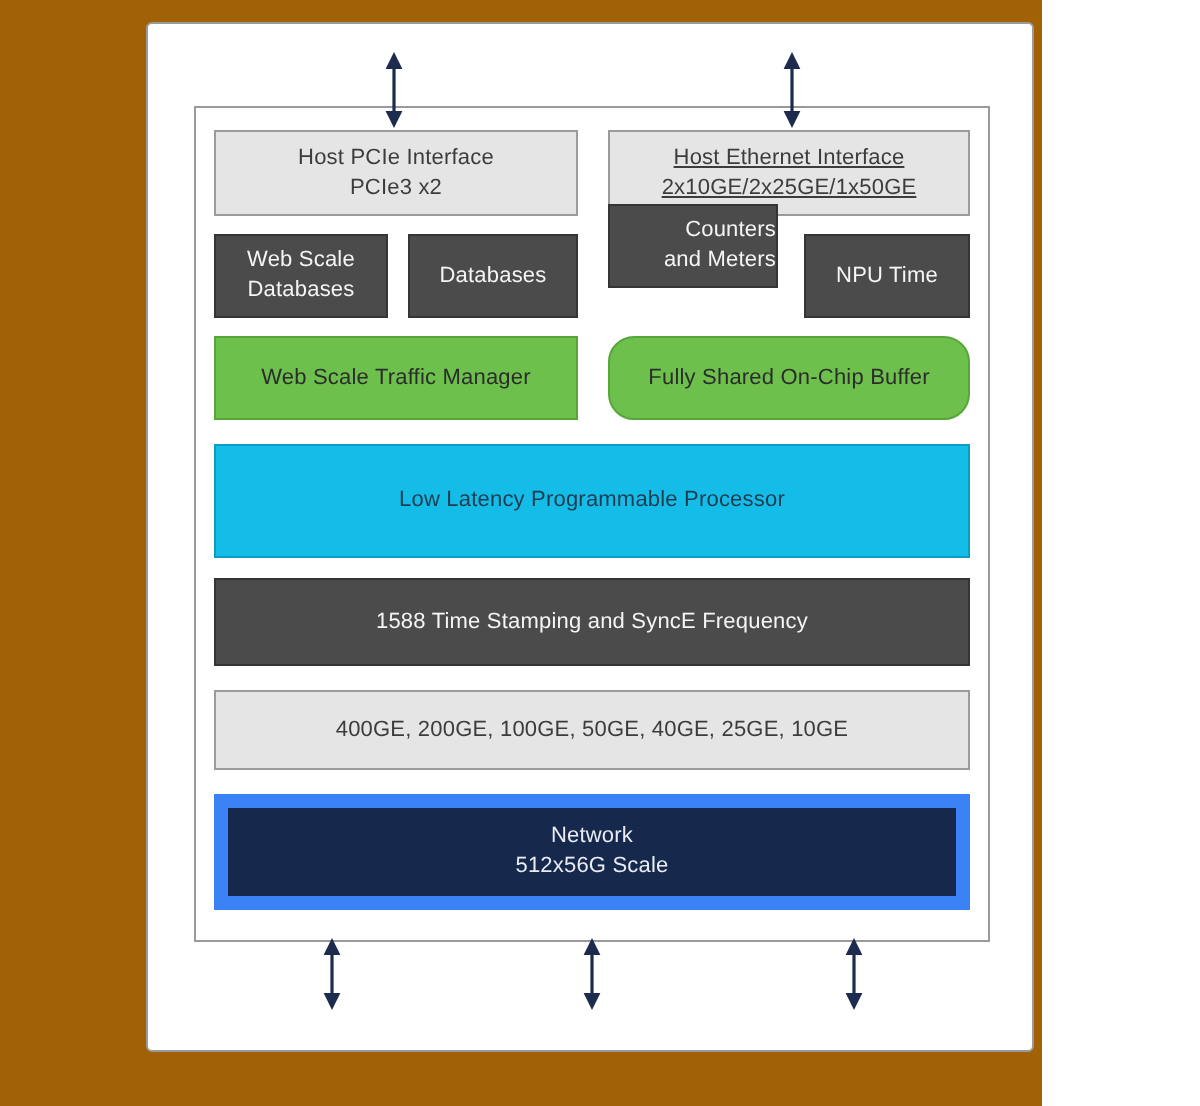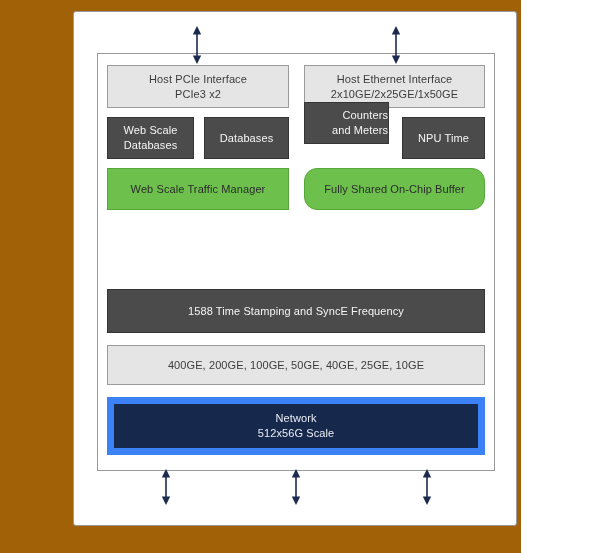--- a/index.html
+++ b/index.html
@@ -92,21 +92,21 @@
   <svg class="arrow" style="left:389px; top:26px;" width="14" height="38" viewBox="0 0 14 38">
     <line x1="7" y1="7" x2="7" y2="31" stroke-width="1.6" stroke="#1c2b4e"></line>
     <polygon points="7,0 2.8,8.5 11.2,8.5" fill="#1c2b4e"></polygon>
     <polygon points="7,38 2.8,29.5 11.2,29.5" fill="#1c2b4e"></polygon>
   </svg>
 
   <div class="box light" style="left:107px; top:65px; width:182px; height:43px;">
     <span class="line1">Host PCIe Interface</span>
     <span class="line2">PCIe3 x2</span>
   </div>
-  <div class="box light" style="left:304px; top:65px; width:181px; height:43px;">
+  <div class="box light" style="left:304px; top:65px; width:181px; height:43px;text-decoration:underline;">
     <span class="line1">Host Ethernet Interface</span>
     <span class="line2">2x10GE/2x25GE/1x50GE</span>
   </div>
 
   <div class="box dark" style="left:107px; top:117px; width:87px; height:42px;">
     <span class="line1">Web Scale</span>
     <span class="line2">Databases</span>
   </div>
   <div class="box dark" style="left:204px; top:117px; width:85px; height:42px;">
     <span>Databases</span>
@@ -119,20 +119,23 @@
     <span>NPU Time</span>
   </div>
 
   <div class="box green" style="left:107px; top:168px; width:182px; height:42px;">
     <span>Web Scale Traffic Manager</span>
   </div>
   <div class="box green" style="left:304px; top:168px; width:181px; height:42px;border-radius:13px;">
     <span>Fully Shared On-Chip Buffer</span>
   </div>
 
+  <div class="box cyan" style="left:107px; top:222px; width:378px; height:57px;">
+    <span>Low Latency Programmable Processor</span>
+  </div>
 
   <div class="box dark" style="left:107px; top:289px; width:378px; height:44px;">
     <span>1588 Time Stamping and SyncE Frequency</span>
   </div>
 
   <div class="box light" style="left:107px; top:345px; width:378px; height:40px;">
     <span>400GE, 200GE, 100GE, 50GE, 40GE, 25GE, 10GE</span>
   </div>
 
   <div class="box navy" style="left:107px; top:397px; width:378px; height:58px;">

